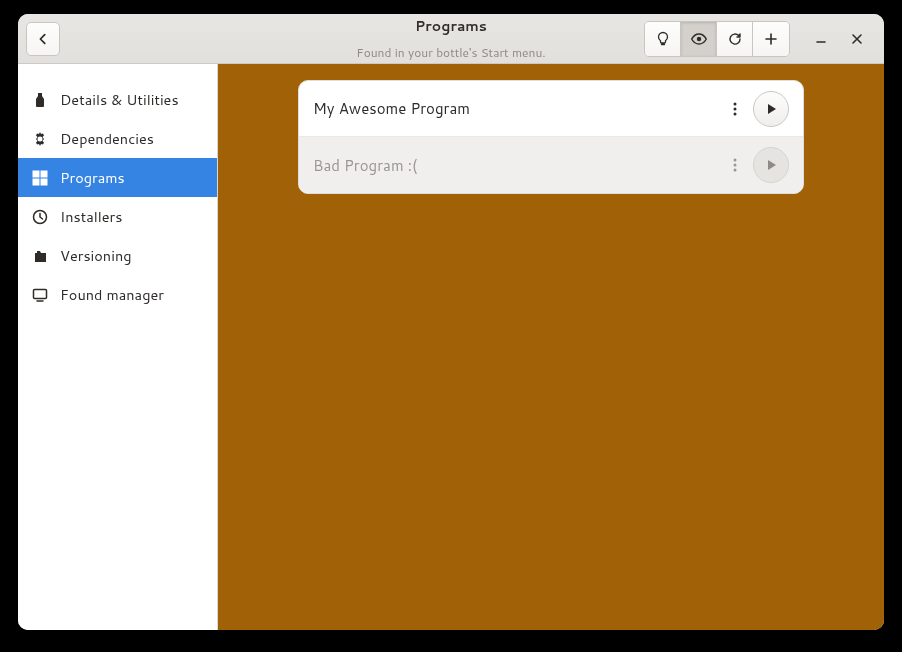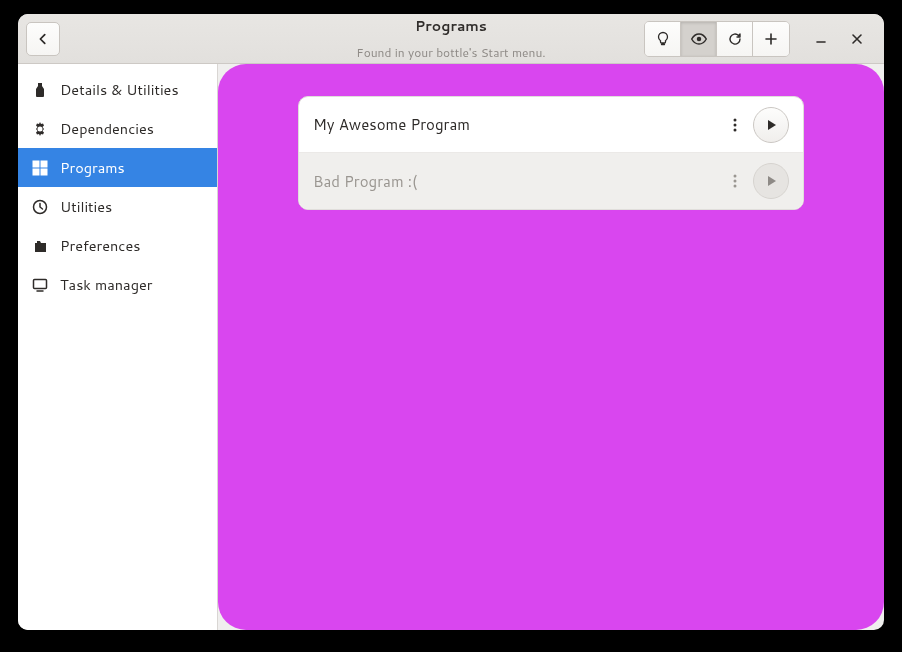--- a/index.html
+++ b/index.html
@@ -111,21 +111,21 @@
     }
     .body {
       flex: 1;
       display: flex;
       overflow: hidden;
     }
     .sidebar {
       width: 200px;
       background: #ffffff;
       border-right: 1px solid #d9d6d3;
-      padding-top: 6px;
+      padding-top: 16px;
     }
     .sb-item {
       display: flex;
       align-items: center;
       gap: 12px;
       height: 39px;
       padding: 0 14px;
       font-size: 14.5px;
       color: #2e2b29;
       cursor: pointer;
@@ -143,23 +143,22 @@
     .sb-icon {
       width: 16px;
       height: 16px;
       display: flex;
       align-items: center;
       justify-content: center;
       flex-shrink: 0;
     }
     .main {
       flex: 1;
-      padding: 32px 80px;
-      background: #d946ef;
-      border-radius: 28px;
+      padding: 16px 80px;
+      background: #a16207;
     }
     .card {
       background: #fff;
       border: 1px solid #e0dedb;
       border-radius: 10px;
       overflow: hidden;
     }
     .row {
       display: flex;
       align-items: center;
@@ -302,40 +301,40 @@
         <span>Programs</span>
       </div>
 
       <div class="sb-item">
         <span class="sb-icon">
           <svg width="16" height="16" viewBox="0 0 16 16">
               <circle cx="8" cy="8" r="6.5" stroke="#2e2b29" stroke-width="1.5" fill="none"></circle>
               <path d="M8 4.5V8l2.5 2" stroke="#2e2b29" stroke-width="1.5" fill="none" stroke-linecap="round"></path>
             </svg>
         </span>
-        <span>Utilities</span>
+        <span>Installers</span>
       </div>
 
       <div class="sb-item">
         <span class="sb-icon">
           <svg width="15" height="16" viewBox="0 0 15 16">
               <path d="M2 5h11v9H2z M4 5V3h3l1 2" fill="#2e2b29"></path>
             </svg>
         </span>
-        <span>Preferences</span>
+        <span>Versioning</span>
       </div>
 
       <div class="sb-item">
         <span class="sb-icon">
           <svg width="16" height="16" viewBox="0 0 16 16">
               <rect x="1.5" y="2.5" width="13" height="9" rx="1" stroke="#2e2b29" stroke-width="1.5" fill="none"></rect>
               <path d="M5 14h6" stroke="#2e2b29" stroke-width="1.5" stroke-linecap="round"></path>
             </svg>
         </span>
-        <span>Task manager</span>
+        <span>Found manager</span>
       </div>
 
     </div>
 
     <div class="main">
       <div class="card">
 
         <div class="row">
           <span class="row-label">My Awesome Program</span>
           <span class="kebab">

